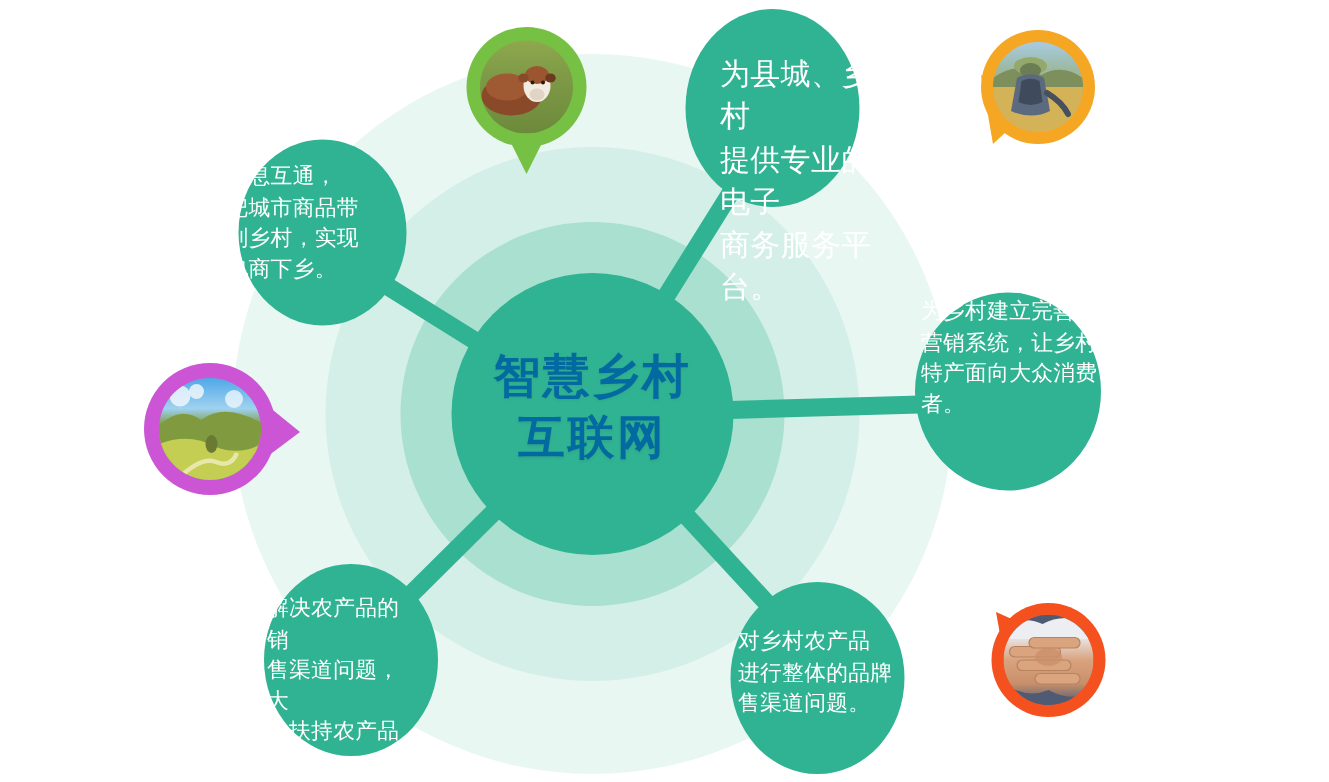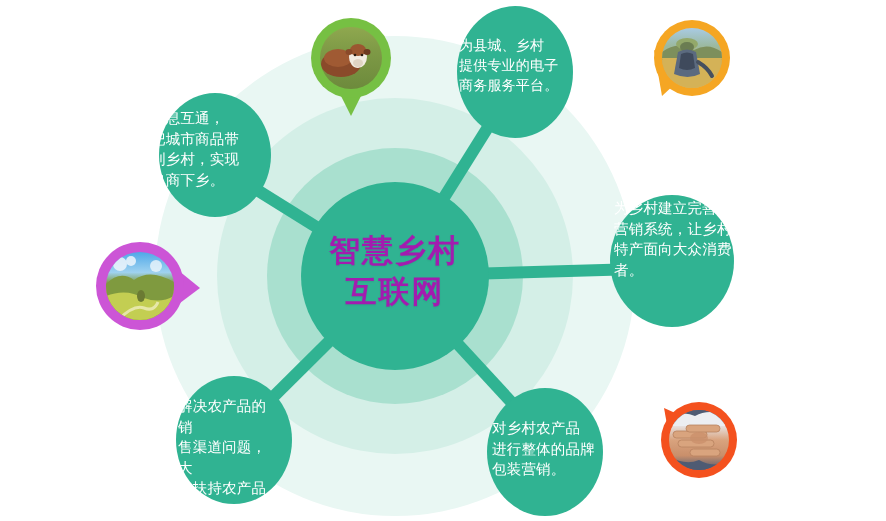--- a/index.html
+++ b/index.html
@@ -24,32 +24,32 @@
   .node-text{
     position:absolute;
     color:#ffffff;
     font-weight:400;
     line-height:1.42;
     letter-spacing:0.2px;
     white-space:pre-line;
     pointer-events:none;
   }
   .node-text.n1{ left:151px; top:108px; width:104px; font-size:14.5px; }
-  .node-text.n2{ left:459px; top:36px;  width:112px; font-size:14px; }
+  .node-text.n2{ left:480px; top:36px;  width:112px; font-size:20px; }
   .node-text.n3{ left:614px; top:198px; width:118px; font-size:14.5px; }
   .node-text.n4{ left:178px; top:396px; width:100px; font-size:14.5px; }
   .node-text.n5{ left:492px; top:418px; width:104px; font-size:14.5px; }
 
   .center-text{
     position:absolute;
     left:300px;
     top:230px;
     width:190px;
     text-align:center;
-    color:#a21caf;
+    color:#0369a1;
     font-size:31px;
     font-weight:bold;
     line-height:1.33;
     letter-spacing:2px;
     white-space:pre-line;
     text-shadow:0 1px 2px rgba(0,0,0,.07);
     pointer-events:none;
   }
 </style>
 </head>
@@ -207,15 +207,15 @@
   <div class="node-text n3">为乡村建立完善
 营销系统，让乡村
 特产面向大众消费
 者。</div>
   <div class="node-text n4">解决农产品的销
 售渠道问题，大
 力扶持农产品
 销售。</div>
   <div class="node-text n5">对乡村农产品
 进行整体的品牌
-包装营销。</div>
+售渠道问题。</div>
 
 </div>
 
 </body></html>

